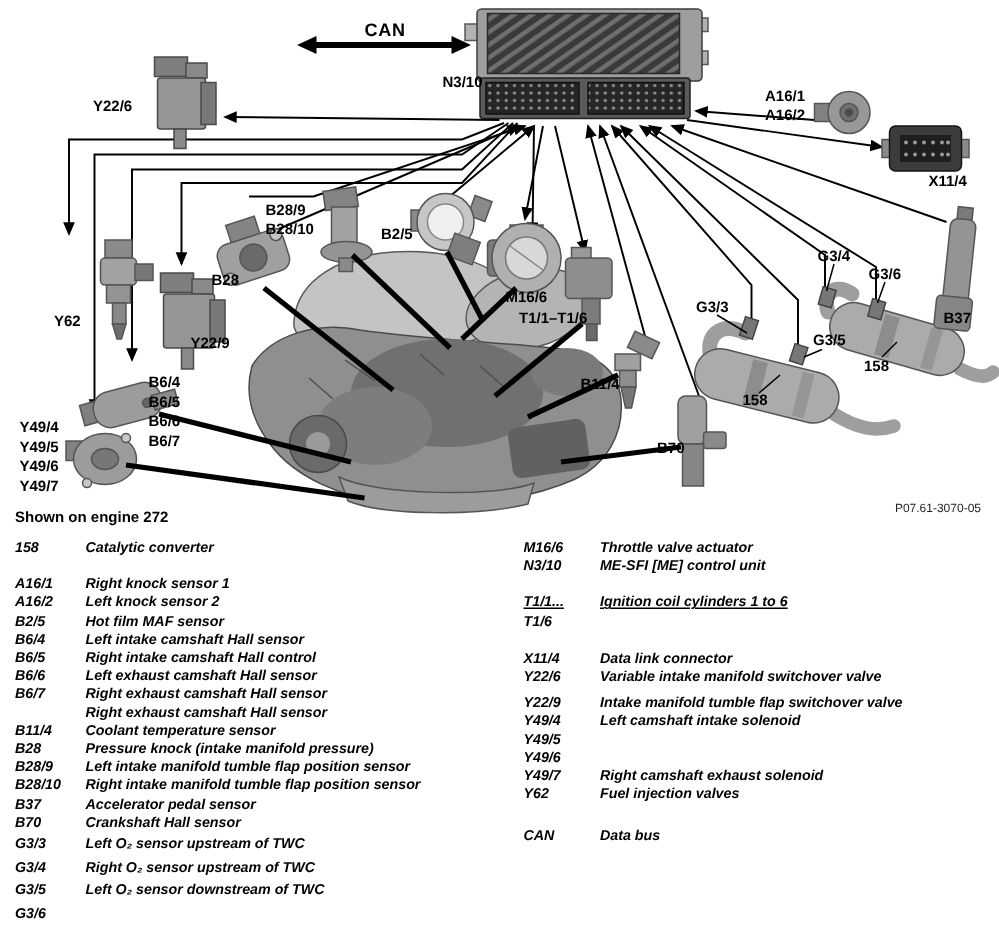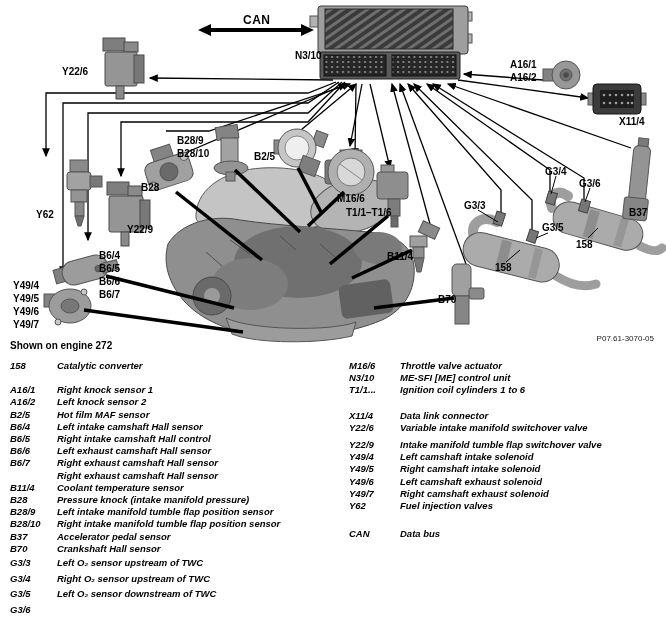--- a/index.html
+++ b/index.html
@@ -385,47 +385,49 @@
     </div>
   <div class="lcol" id="legend-right">
       <div class="lrow">
         <span class="lkey">M16/6</span>
         <span class="ldesc">Throttle valve actuator</span>
       </div>
       <div class="lrow">
         <span class="lkey">N3/10</span>
         <span class="ldesc">ME-SFI [ME] control unit</span>
       </div>
-      <div class="lrow" style="margin-top: 0;">
+      <div class="lrow" style="margin-top: 12px; text-decoration: underline;">
         <span class="lkey">T1/1...</span>
         <span class="ldesc">Ignition coil cylinders 1 to 6</span>
+      </div>
+      <div class="lrow">
+        <span class="lkey">T1/6</span>
+        <span class="ldesc"></span>
       </div>
       <div class="lrow" style="margin-top: 13px;">
         <span class="lkey">X11/4</span>
         <span class="ldesc">Data link connector</span>
       </div>
       <div class="lrow">
         <span class="lkey">Y22/6</span>
         <span class="ldesc">Variable intake manifold switchover valve</span>
       </div>
       <div class="lrow" style="margin-top: 5px;">
         <span class="lkey">Y22/9</span>
         <span class="ldesc">Intake manifold tumble flap switchover valve</span>
       </div>
       <div class="lrow">
         <span class="lkey">Y49/4</span>
         <span class="ldesc">Left camshaft intake solenoid</span>
       </div>
       <div class="lrow">
         <span class="lkey">Y49/5</span>
-        <span class="ldesc">Right camshaft intake solenoid</span>
       </div>
       <div class="lrow">
         <span class="lkey">Y49/6</span>
-        <span class="ldesc">Left camshaft exhaust solenoid</span>
       </div>
       <div class="lrow">
         <span class="lkey">Y49/7</span>
         <span class="ldesc">Right camshaft exhaust solenoid</span>
       </div>
       <div class="lrow">
         <span class="lkey">Y62</span>
         <span class="ldesc">Fuel injection valves</span>
       </div>
       <div class="lrow" style="margin-top: 16px;">

